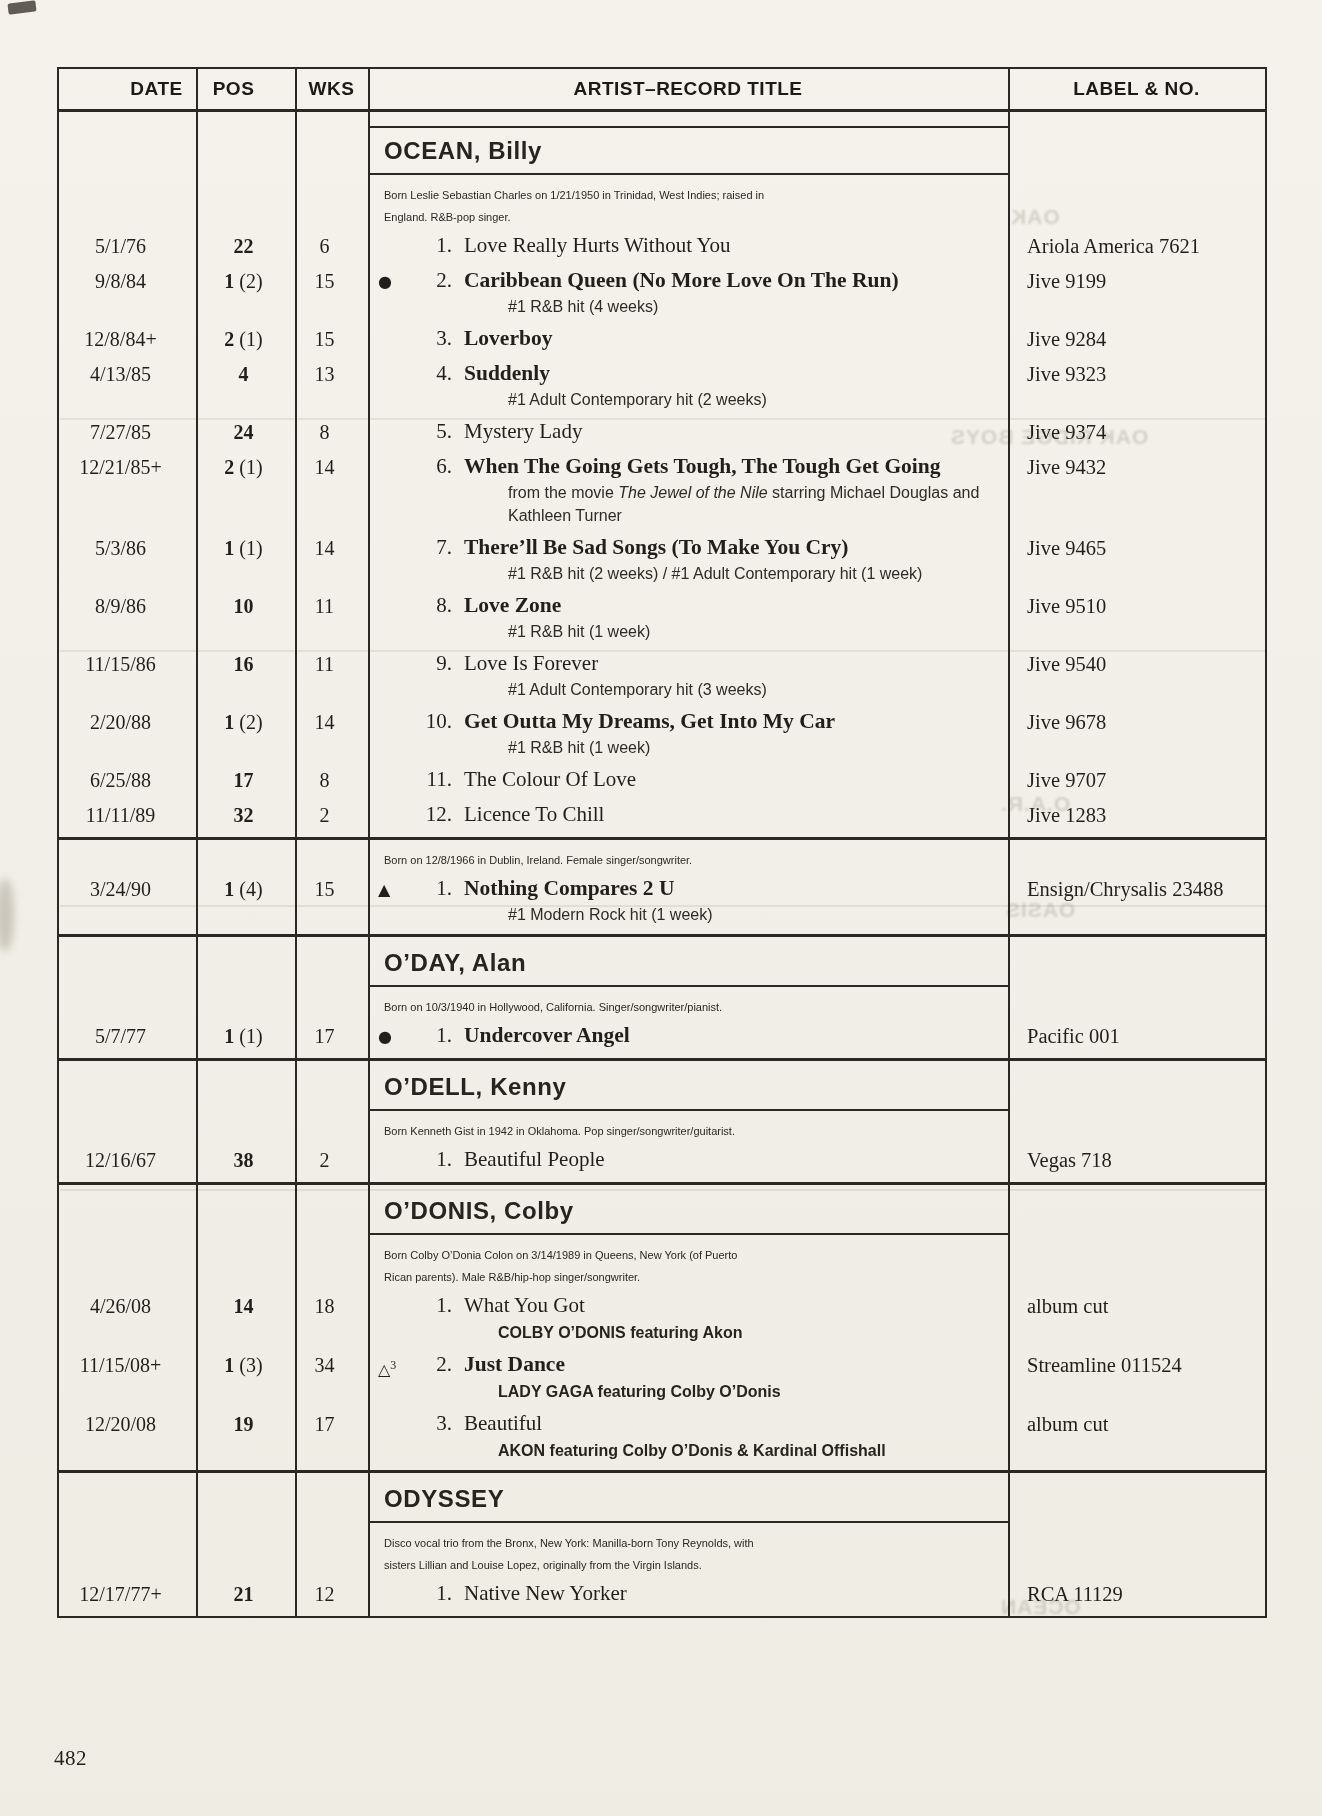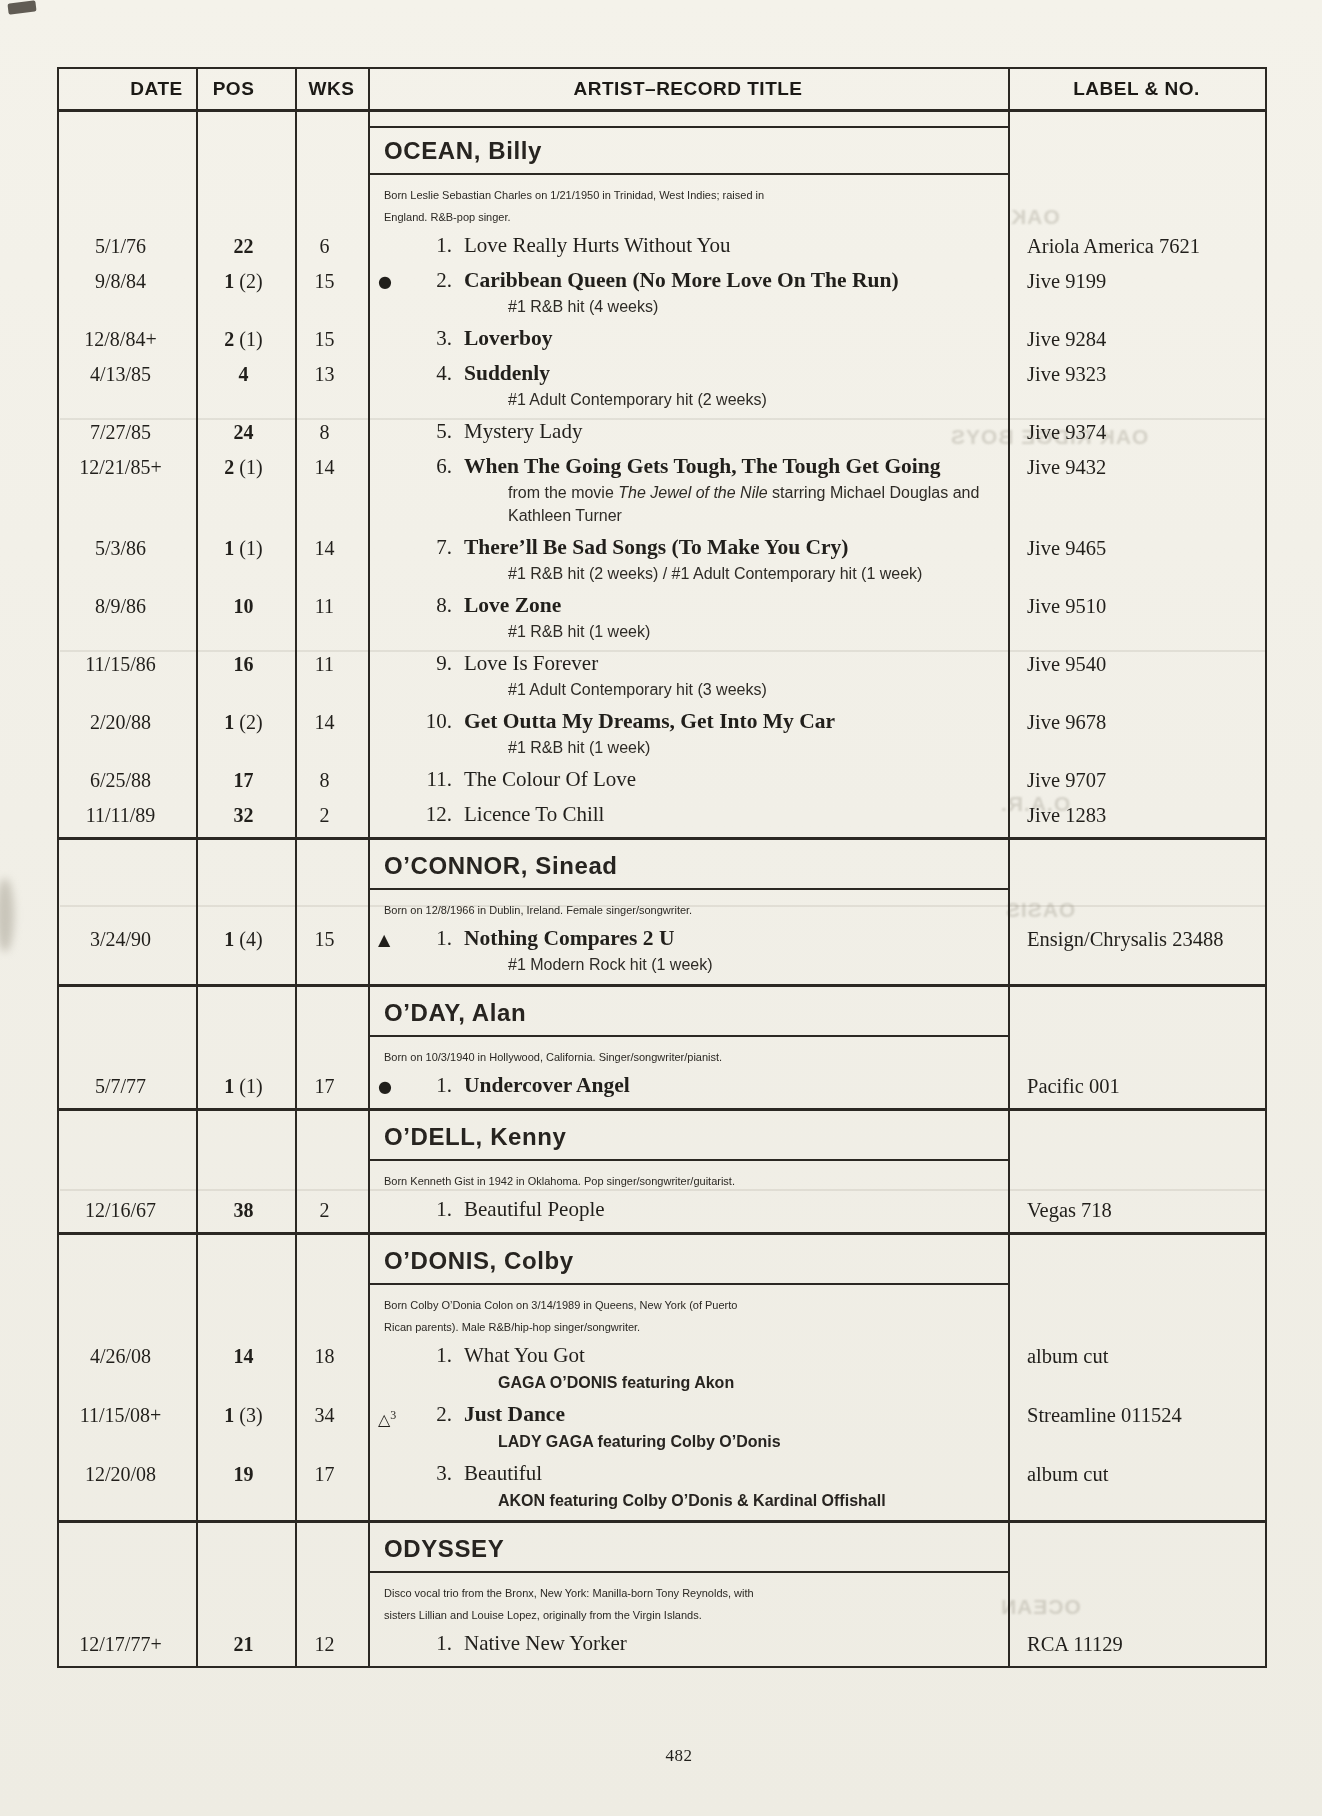--- a/index.html
+++ b/index.html
@@ -54,21 +54,21 @@
   .title{font-size:21px;}
   .title.b{font-weight:bold;font-size:21.5px;}
   .note{margin-left:311px;padding-left:138px;margin-top:3px;
     font-family:"Liberation Sans","DejaVu Sans",sans-serif;font-size:16px;line-height:20px;color:#2e2b26;}
   .note .it{font-style:italic;}
   .feat{margin-left:311px;padding-left:128px;margin-top:4px;
     font-family:"Liberation Sans","DejaVu Sans",sans-serif;font-weight:bold;font-size:16px;
     line-height:20px;color:#272420;}
   .label-cell{position:absolute;left:951px;top:2px;width:250px;box-sizing:border-box;
     padding-left:17px;font-size:20.5px;}
-  .pageno{position:absolute;left:74px;top:1746px;width:1210px;text-align:center;font-size:17px;
+  .pageno{position:absolute;left:54px;top:1746px;width:1210px;font-size:21px;
     letter-spacing:.5px;color:#211f1b;}
 </style>
 </head>
 <body>
 
 <div class="page">
   <div class="corner-mark"></div>
   <div class="edge-smudge"></div>
   <div class="streak" style="top:418px"></div>
   <div class="streak" style="top:650px"></div>
@@ -190,21 +190,20 @@
           </div>
           <div class="song">
             <span class="date">11/11/89</span>
             <span class="pos"><b class="pos-num">32</b></span>
             <span class="wks">2</span>
             <div class="entry"><span class="num">12.</span><span class="title">Licence To Chill</span></div>
             <span class="label-cell">Jive 1283</span>
           </div>
         </div>
         <div class="section">
-          <div class="artist-box"><span class="artist-name">O’CONNOR, Sinead</span></div>
           <div class="bio">
             <div class="bio-line">Born on 12/8/1966 in Dublin, Ireland. Female singer/songwriter.</div>
           </div>
           <div class="song">
             <span class="date">3/24/90</span>
             <span class="pos"><b class="pos-num">1</b><span class="pos-paren">(4)</span></span>
             <span class="wks">15</span>
             <div class="entry"><span class="symbol"><span>▲</span></span><span class="num">1.</span><span class="title b">Nothing Compares 2 U</span></div>
             <div class="note"><span>#1 Modern Rock hit (1 week)</span></div>
             <span class="label-cell">Ensign/Chrysalis 23488</span>
@@ -240,21 +239,21 @@
           <div class="artist-box"><span class="artist-name">O’DONIS, Colby</span></div>
           <div class="bio">
             <div class="bio-line">Born Colby O’Donia Colon on 3/14/1989 in Queens, New York (of Puerto</div>
             <div class="bio-line">Rican parents). Male R&amp;B/hip-hop singer/songwriter.</div>
           </div>
           <div class="song">
             <span class="date">4/26/08</span>
             <span class="pos"><b class="pos-num">14</b></span>
             <span class="wks">18</span>
             <div class="entry"><span class="num">1.</span><span class="title">What You Got</span></div>
-            <div class="feat">GAGA O’DONIS featuring Akon</div>
+            <div class="feat">COLBY O’DONIS featuring Akon</div>
             <span class="label-cell">album cut</span>
           </div>
           <div class="song">
             <span class="date">11/15/08+</span>
             <span class="pos"><b class="pos-num">1</b><span class="pos-paren">(3)</span></span>
             <span class="wks">34</span>
             <div class="entry"><span class="symbol"><span>△</span><sup>3</sup></span><span class="num">2.</span><span class="title b">Just Dance</span></div>
             <div class="feat">LADY GAGA featuring Colby O’Donis</div>
             <span class="label-cell">Streamline 011524</span>
           </div>

